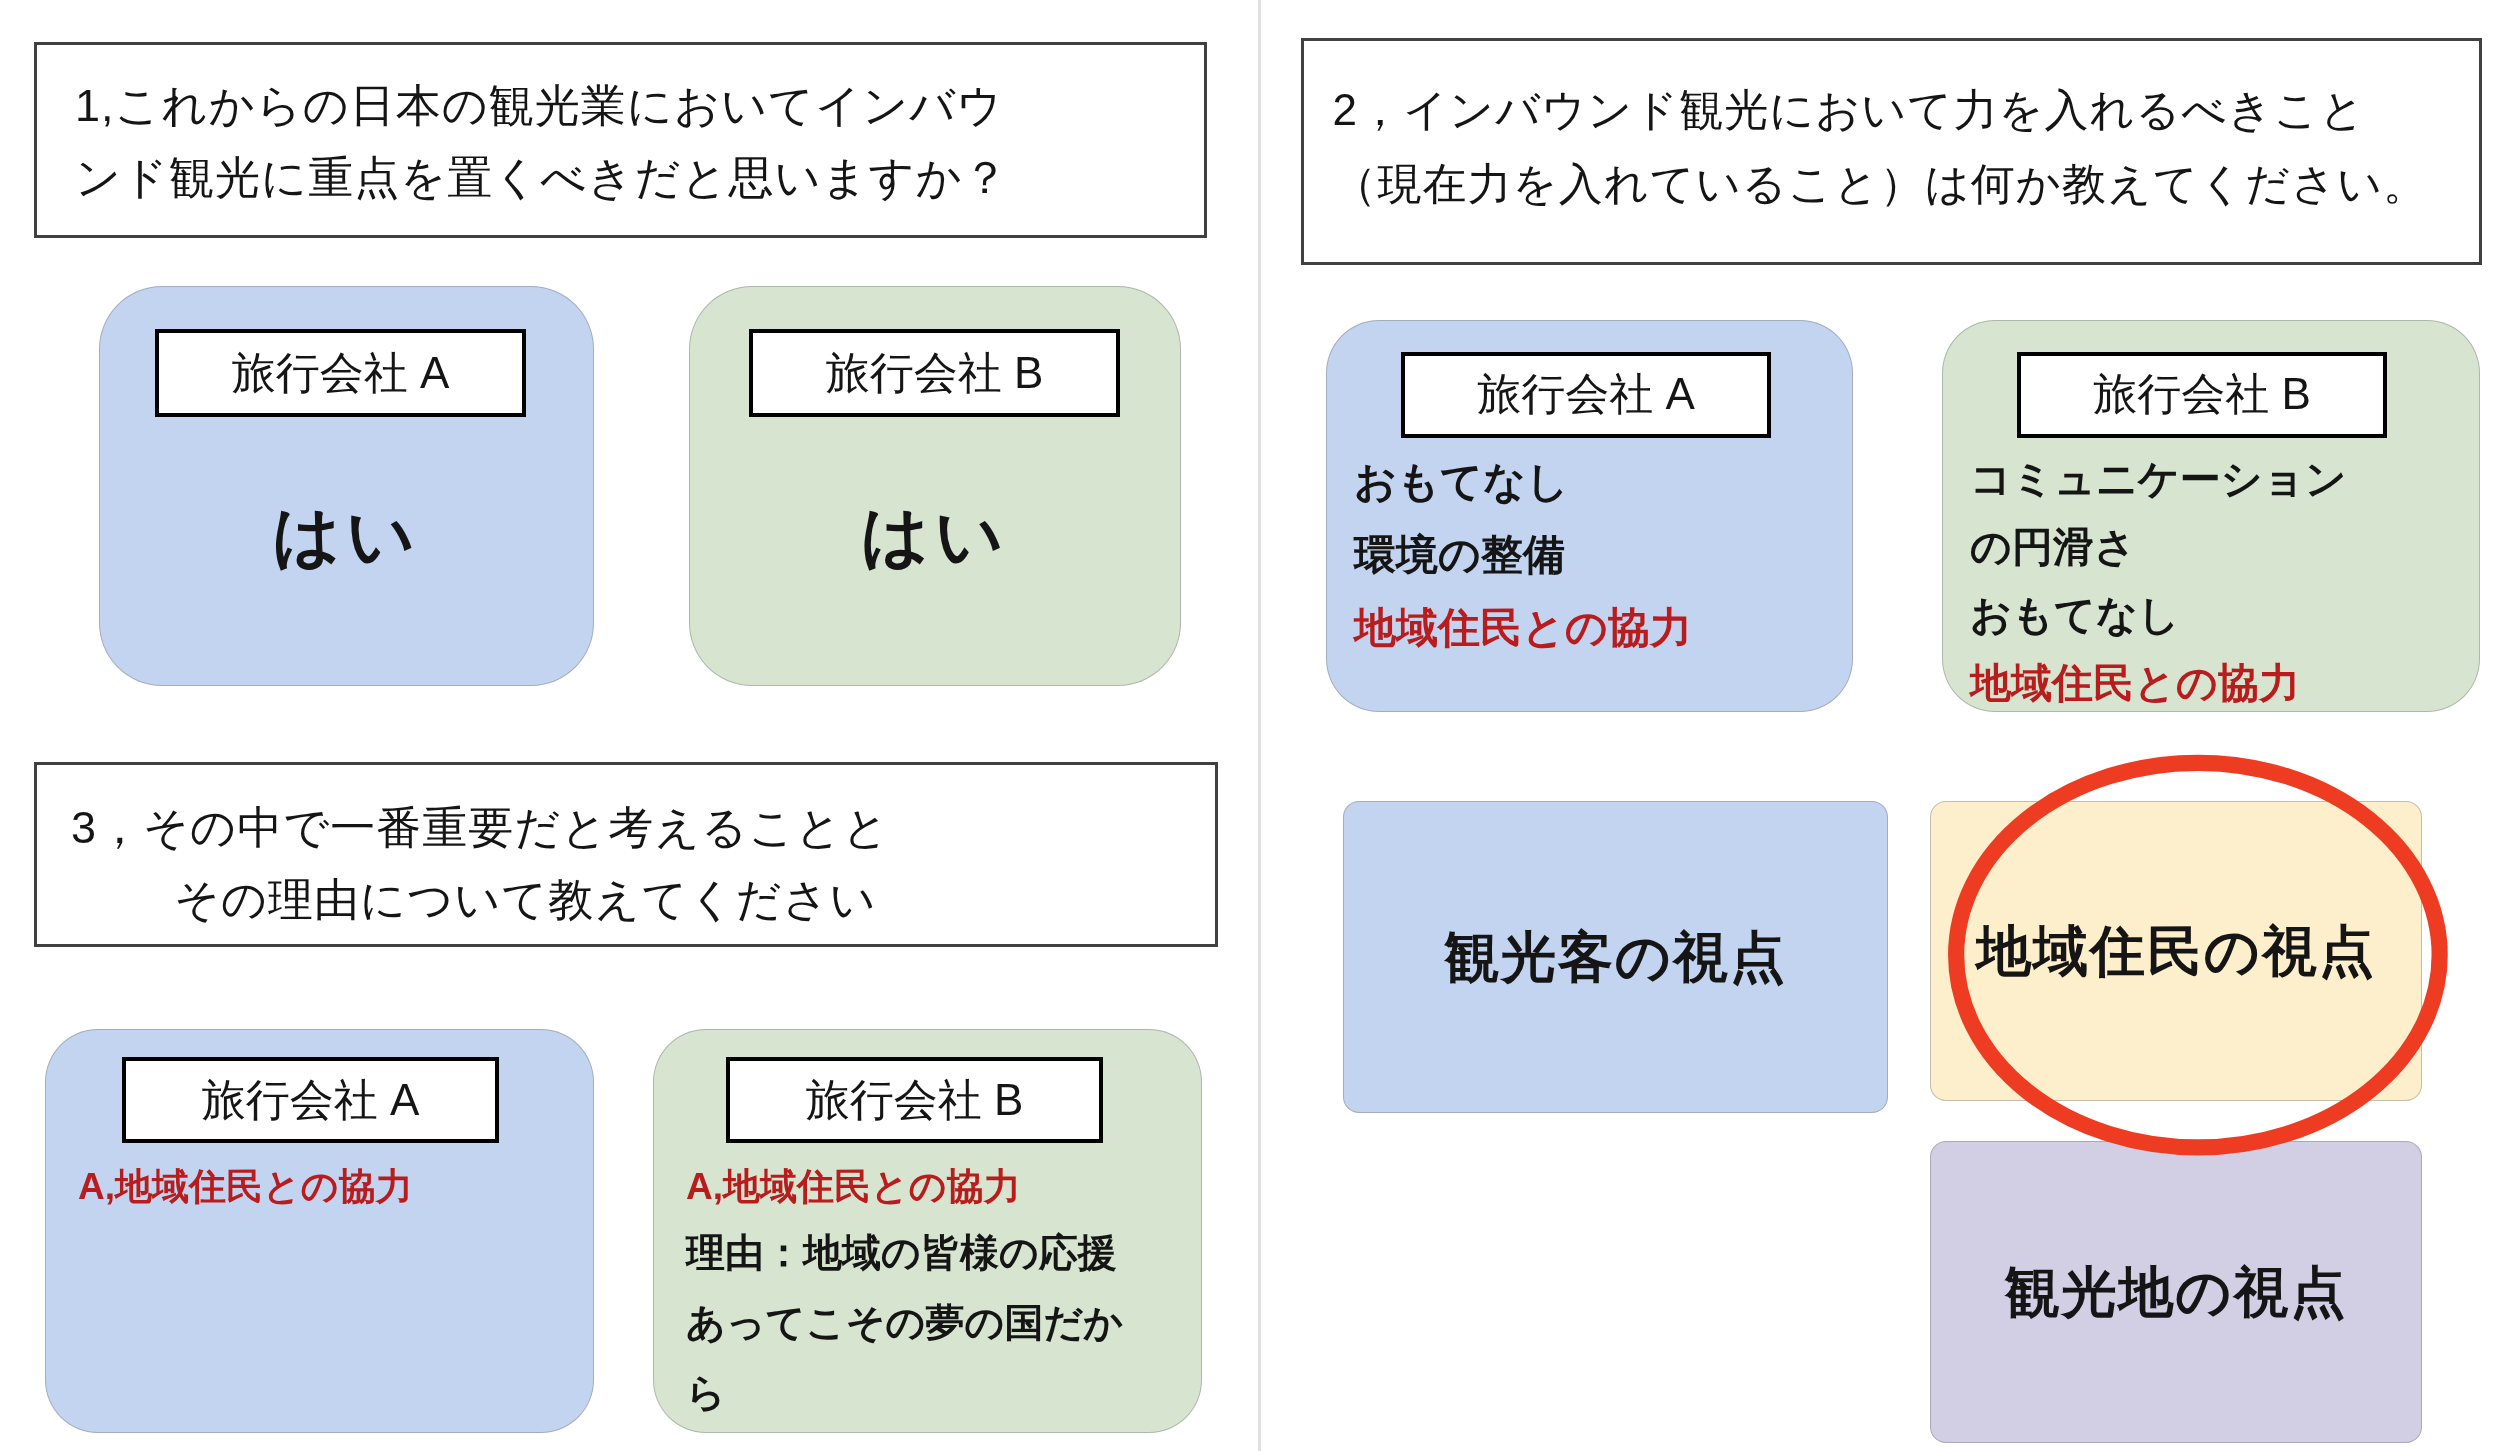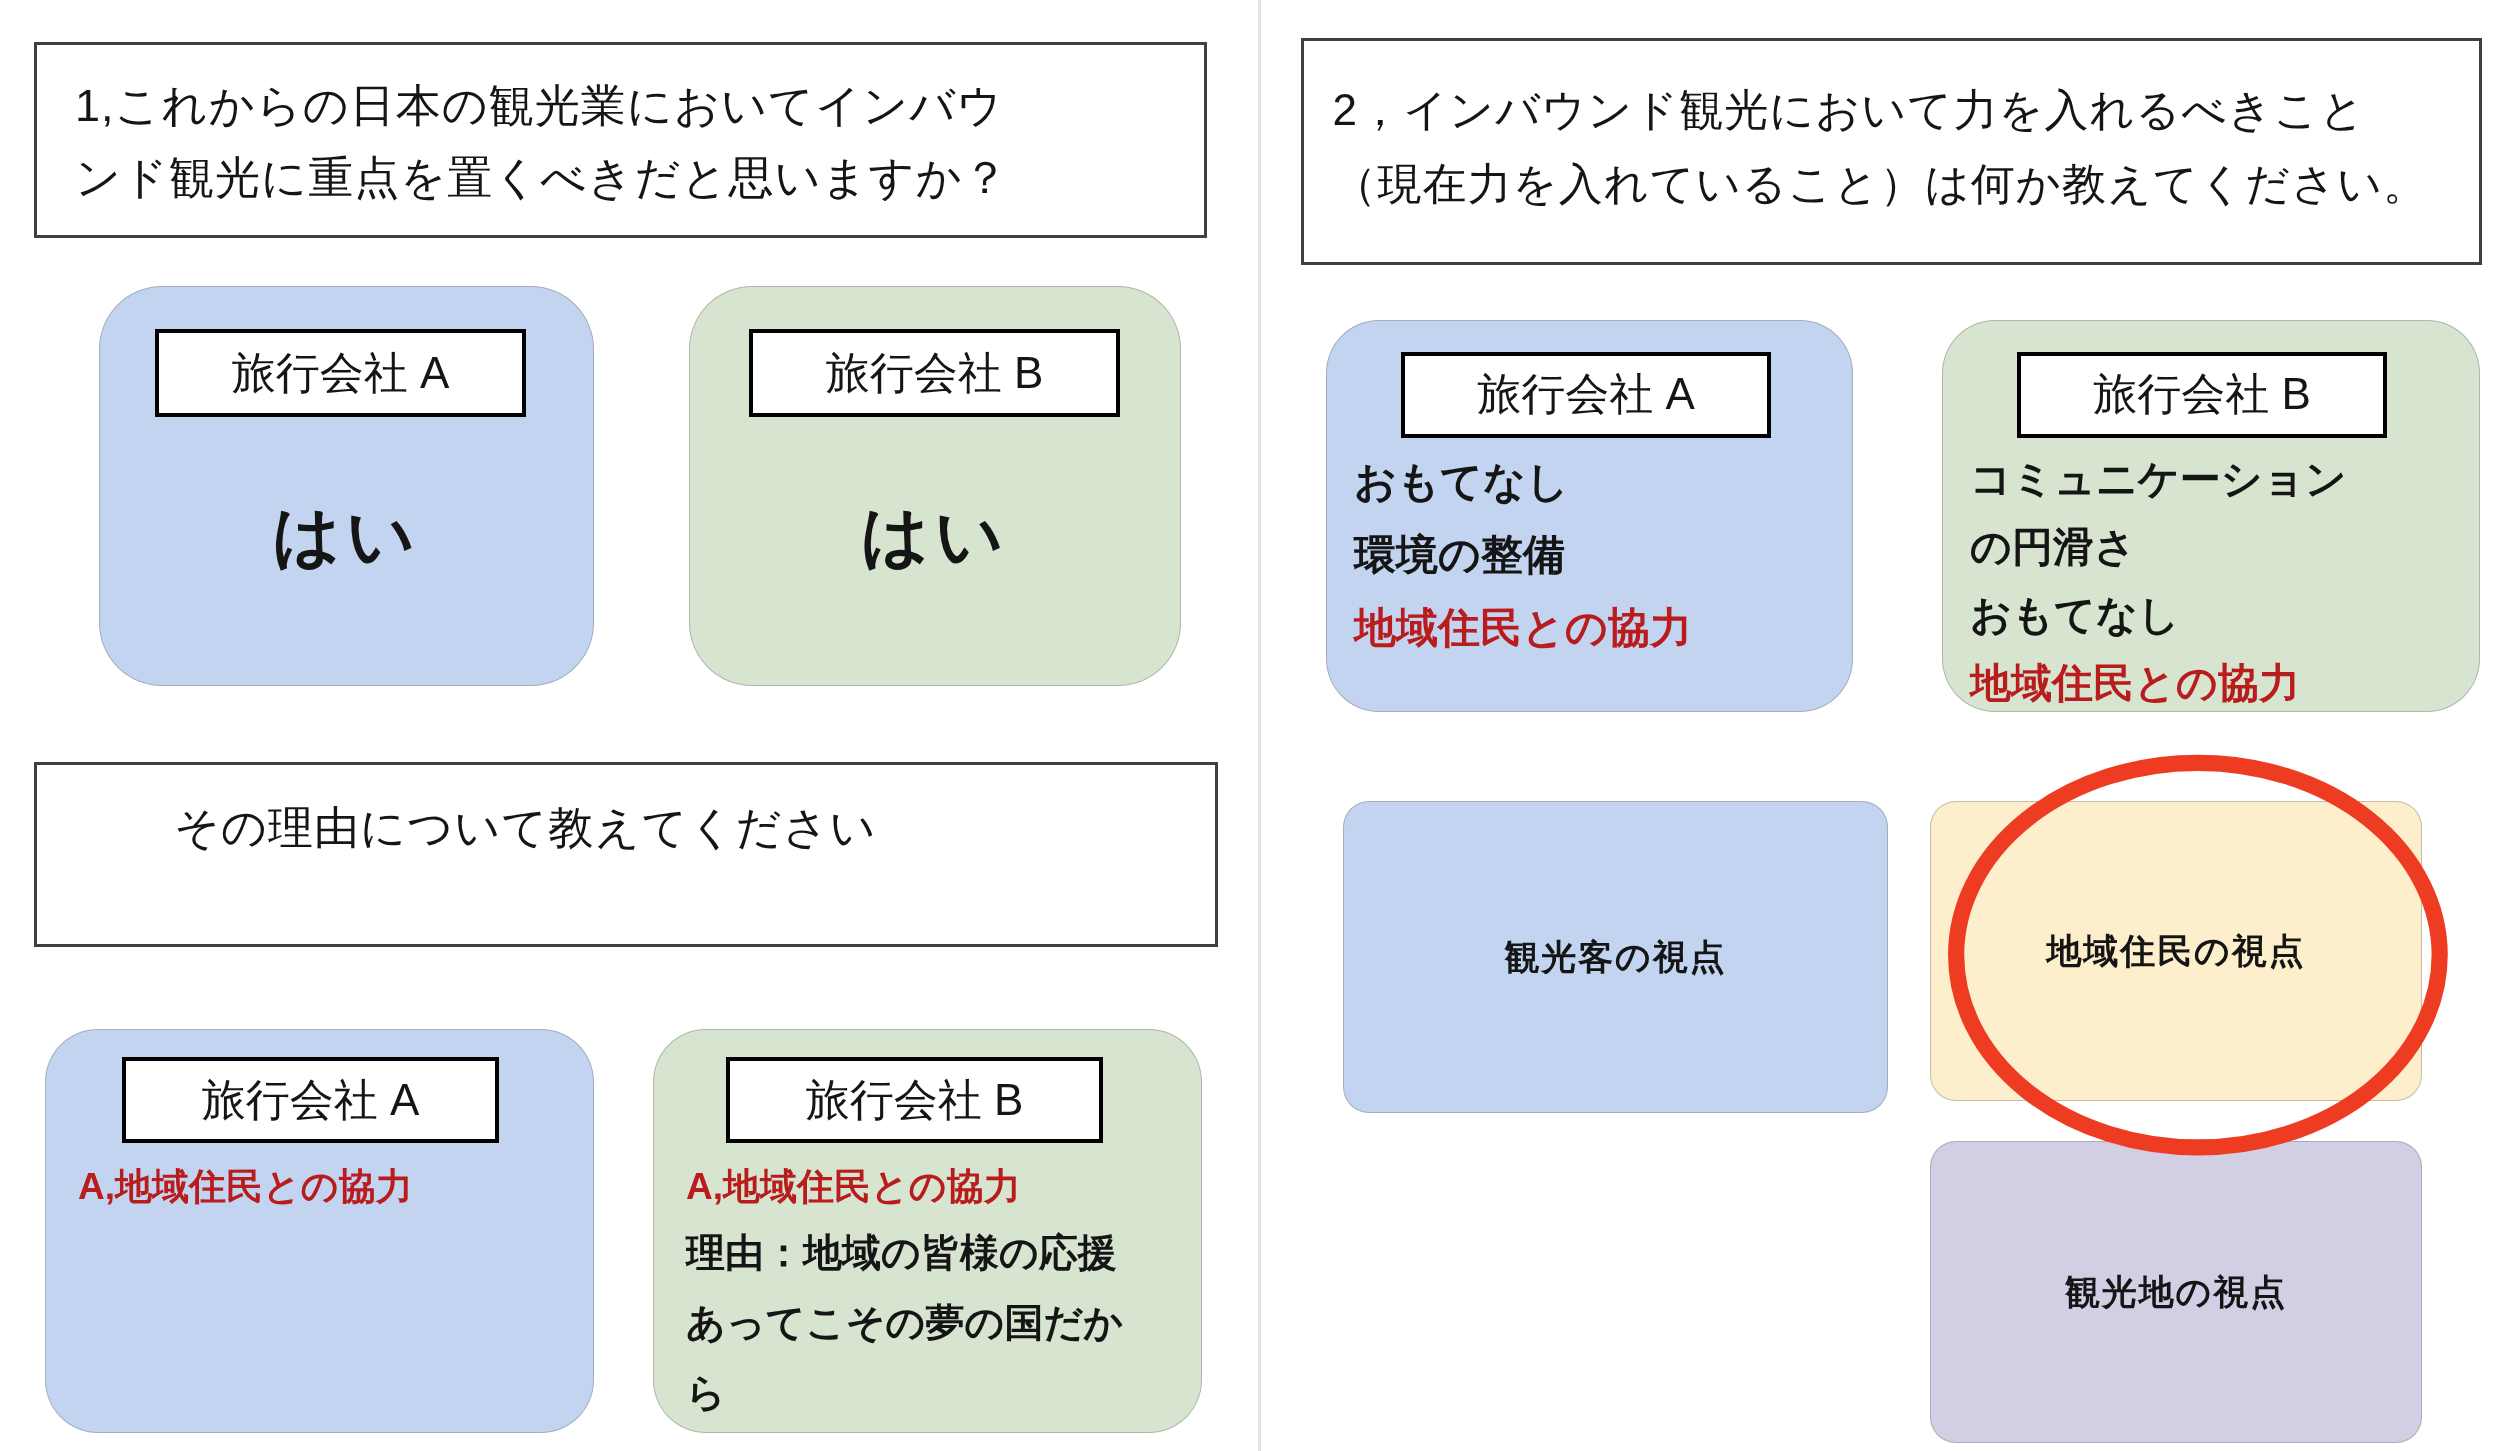--- a/index.html
+++ b/index.html
@@ -57,24 +57,24 @@
   .s3b .label-box{margin:27px 0 0 72px;width:377px;height:86px;}
   .red-answer{
     margin:19px 0 0 32px;font-size:37px;font-weight:700;color:#b91c1c;white-space:nowrap;
   }
   .s3-body{margin:5.7px 0 0 32px;font-size:39px;font-weight:600;}
   .s3-body .bline{line-height:70px;white-space:nowrap;}
   .red-text{color:#b91c1c;}
 
   
   .gridbox{
-    position:absolute;box-sizing:border-box;border-radius:26px;
+    position:absolute;box-sizing:border-box;border-radius:16px;
     border:1.9px solid rgba(115,115,115,0.40);
     display:flex;align-items:center;justify-content:center;
-    font-size:35px;font-weight:700;text-align:right;white-space:pre-line;
+    font-size:55px;font-weight:700;text-align:right;white-space:pre-line;
     line-height:74px;letter-spacing:1.9px;
   }
   .g-blue{left:1343px;top:801px;width:545px;height:312px;background:#c3d4f0;}
   .g-yellow{left:1930px;top:801px;width:492px;height:300px;background:#fdefcb;}
   .g-green{left:1343px;top:1141px;width:545px;height:302px;background:#d6e4d0;}
   .g-purple{left:1930px;top:1141px;width:492px;height:302px;background:#d2cfe4;}
 
   .ellipse-svg{position:absolute;left:1939px;top:753px;width:514px;height:408px;pointer-events:none;}
 </style>
 </head>
@@ -115,20 +115,21 @@
     <div class="label-box">旅行会社 B</div>
     <div class="s2-body">
       <div class="bline">コミュニケーション</div>
       <div class="bline">の円滑さ</div>
       <div class="bline">おもてなし</div>
       <div class="bline red-text">地域住民との協力</div>
     </div>
   </div>
 
   <div class="qbox q3">
+    <div class="qline">3，その中で一番重要だと考えることと</div>
     <div class="qline qline2">その理由について教えてください</div>
   </div>
 
   <div class="card blue r56 s3a">
     <div class="label-box">旅行会社 A</div>
     <div class="red-answer">A,地域住民との協力</div>
   </div>
   <div class="card green r56 s3b">
     <div class="label-box">旅行会社 B</div>
     <div class="red-answer">A,地域住民との協力</div>

